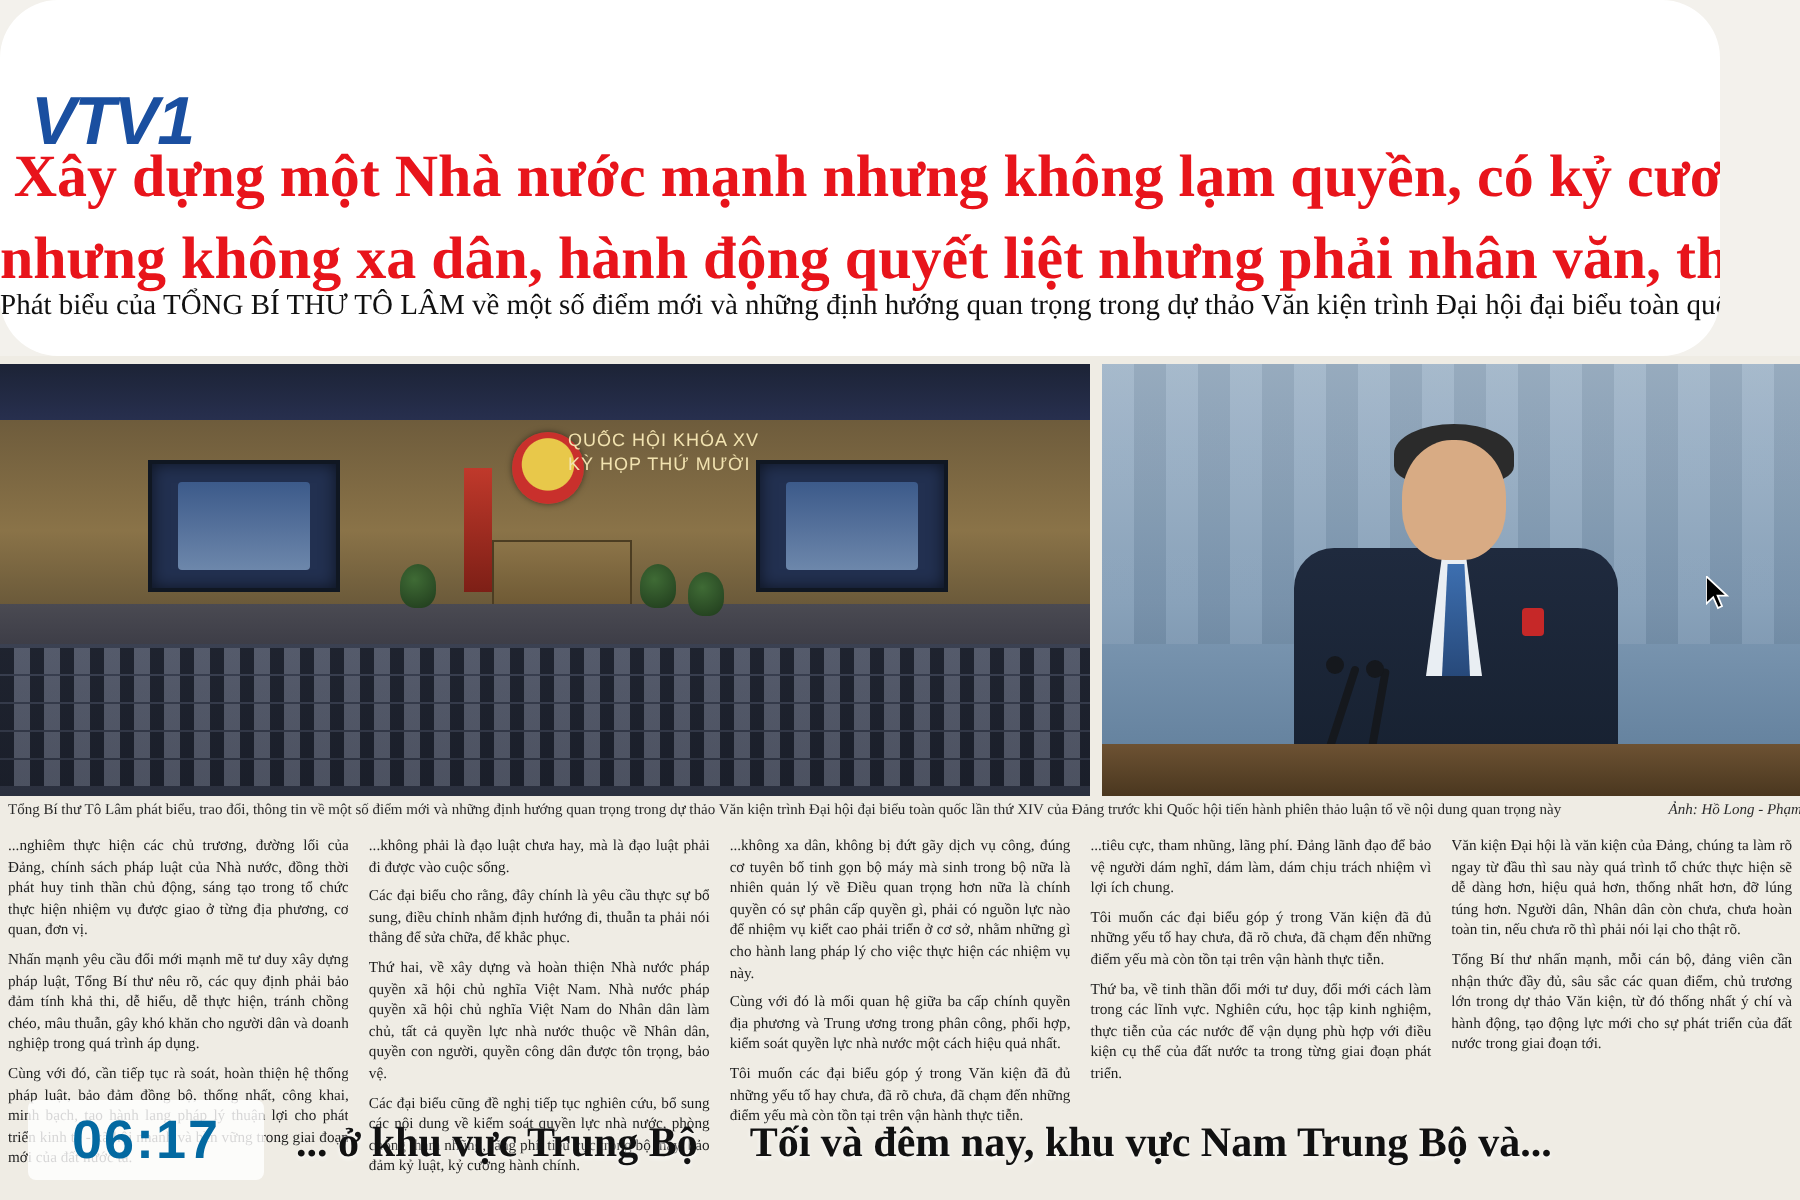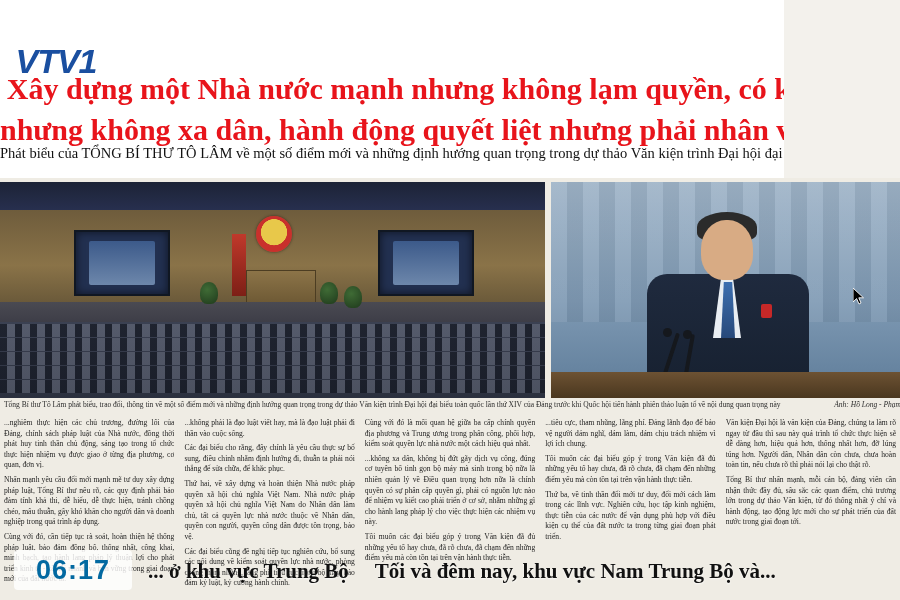--- a/index.html
+++ b/index.html
@@ -19,24 +19,25 @@
     width: 900px;
     height: 600px;
     background: #f3f1ec;
     overflow: hidden;
   }
 
   
   .headline-band {
     position: absolute;
     left: 0; top: 0;
-    width: 784px;
+    width: 860px;
     height: 178px;
     background: #ffffff;
     overflow: hidden;
+    border-radius: 29px;
   }
   .logo {
     position: absolute;
     left: 8px;
     top: 38px;
     width: 96px;
     height: 46px;
     display: flex;
     align-items: center;
     justify-content: center;
@@ -334,20 +335,24 @@
     </div>
     <div class="subhead">Phát biểu của TỔNG BÍ THƯ TÔ LÂM về một số điểm mới và những định hướng quan trọng trong dự thảo Văn kiện trình Đại hội đại biểu toàn quốc lần thứ XIV của Đảng</div>
   </div>
 
   <div class="paper"></div>
 
   <div class="photo photo-left">
     <div class="hall-ceiling"></div>
     <div class="hall-wall"></div>
     <div class="emblem"></div>
+    <div class="podium-text">
+      <div>QUỐC HỘI KHÓA XV</div>
+      <div>KỲ HỌP THỨ MƯỜI</div>
+    </div>
     <div class="screen-panel left">
         <div class="sp-inner"></div>
       </div>
     <div class="screen-panel right">
         <div class="sp-inner"></div>
       </div>
     <div class="flag"></div>
     <div class="podium"></div>
     <div class="stage-floor"></div>
     <div class="plant" style="left:200px; top:100px;"></div>
@@ -383,28 +388,28 @@
     <div class="caption-right">Ảnh: Hồ Long - Phạm Thắng</div>
   </div>
 
   <div class="columns">
     <div class="col">
       <p>...nghiêm thực hiện các chủ trương, đường lối của Đảng, chính sách pháp luật của Nhà nước, đồng thời phát huy tinh thần chủ động, sáng tạo trong tổ chức thực hiện nhiệm vụ được giao ở từng địa phương, cơ quan, đơn vị.</p>
       <p>Nhấn mạnh yêu cầu đổi mới mạnh mẽ tư duy xây dựng pháp luật, Tổng Bí thư nêu rõ, các quy định phải bảo đảm tính khả thi, dễ hiểu, dễ thực hiện, tránh chồng chéo, mâu thuẫn, gây khó khăn cho người dân và doanh nghiệp trong quá trình áp dụng.</p>
       <p>Cùng với đó, cần tiếp tục rà soát, hoàn thiện hệ thống pháp luật, bảo đảm đồng bộ, thống nhất, công khai, minh bạch, tạo hành lang pháp lý thuận lợi cho phát triển kinh tế - xã hội nhanh và bền vững trong giai đoạn mới của đất nước ta.</p>
     </div>
     <div class="col">
-      <p>...không phải là đạo luật viết hay, mà là đạo luật phải đi thần vào cuộc sống.</p>
+      <p>...không phải là đạo luật chưa hay, mà là đạo luật phải đi được vào cuộc sống.</p>
       <p>Các đại biểu cho rằng, đây chính là yêu cầu thực sự bổ sung, điều chỉnh nhằm định hướng đi, thuẫn ta phải nói thẳng để sửa chữa, để khắc phục.</p>
       <p>Thứ hai, về xây dựng và hoàn thiện Nhà nước pháp quyền xã hội chủ nghĩa Việt Nam. Nhà nước pháp quyền xã hội chủ nghĩa Việt Nam do Nhân dân làm chủ, tất cả quyền lực nhà nước thuộc về Nhân dân, quyền con người, quyền công dân được tôn trọng, bảo vệ.</p>
       <p>Các đại biểu cũng đề nghị tiếp tục nghiên cứu, bổ sung các nội dung về kiểm soát quyền lực nhà nước, phòng chống tham nhũng, lãng phí, tiêu cực trong bộ máy, bảo đảm kỷ luật, kỷ cương hành chính.</p>
     </div>
     <div class="col">
+      <p>...không xa dân, không bị đứt gãy dịch vụ công, đúng cơ tuyên bố tinh gọn bộ máy mà sinh trong bộ nữa là nhiên quản lý về Điều quan trọng hơn nữa là chính quyền có sự phân cấp quyền gì, phải có nguồn lực nào để nhiệm vụ kiểt cao phải triển ở cơ sở, nhằm những gì cho hành lang pháp lý cho việc thực hiện các nhiệm vụ này.</p>
       <p>Cùng với đó là mối quan hệ giữa ba cấp chính quyền địa phương và Trung ương trong phân công, phối hợp, kiểm soát quyền lực nhà nước một cách hiệu quả nhất.</p>
-      <p>...không xa dân, không bị đứt gãy dịch vụ công, đúng cơ tuyên bố tinh gọn bộ máy mà sinh trong bộ nữa là nhiên quản lý về Điều quan trọng hơn nữa là chính quyền có sự phân cấp quyền gì, phải có nguồn lực nào để nhiệm vụ kiểt cao phải triển ở cơ sở, nhằm những gì cho hành lang pháp lý cho việc thực hiện các nhiệm vụ này.</p>
       <p>Tôi muốn các đại biểu góp ý trong Văn kiện đã đủ những yếu tố hay chưa, đã rõ chưa, đã chạm đến những điểm yếu mà còn tồn tại trên vận hành thực tiễn.</p>
     </div>
     <div class="col">
       <p>...tiêu cực, tham nhũng, lãng phí. Đảng lãnh đạo để bảo vệ người dám nghĩ, dám làm, dám chịu trách nhiệm vì lợi ích chung.</p>
       <p>Tôi muốn các đại biểu góp ý trong Văn kiện đã đủ những yếu tố hay chưa, đã rõ chưa, đã chạm đến những điểm yếu mà còn tồn tại trên vận hành thực tiễn.</p>
       <p>Thứ ba, về tinh thần đổi mới tư duy, đổi mới cách làm trong các lĩnh vực. Nghiên cứu, học tập kinh nghiệm, thực tiễn của các nước để vận dụng phù hợp với điều kiện cụ thể của đất nước ta trong từng giai đoạn phát triển.</p>
     </div>
     <div class="col">
       <p>Văn kiện Đại hội là văn kiện của Đảng, chúng ta làm rõ ngay từ đầu thì sau này quá trình tổ chức thực hiện sẽ dễ dàng hơn, hiệu quả hơn, thống nhất hơn, đỡ lúng túng hơn. Người dân, Nhân dân còn chưa, chưa hoàn toàn tin, nếu chưa rõ thì phải nói lại cho thật rõ.</p>
       <p>Tổng Bí thư nhấn mạnh, mỗi cán bộ, đảng viên cần nhận thức đầy đủ, sâu sắc các quan điểm, chủ trương lớn trong dự thảo Văn kiện, từ đó thống nhất ý chí và hành động, tạo động lực mới cho sự phát triển của đất nước trong giai đoạn tới.</p>

